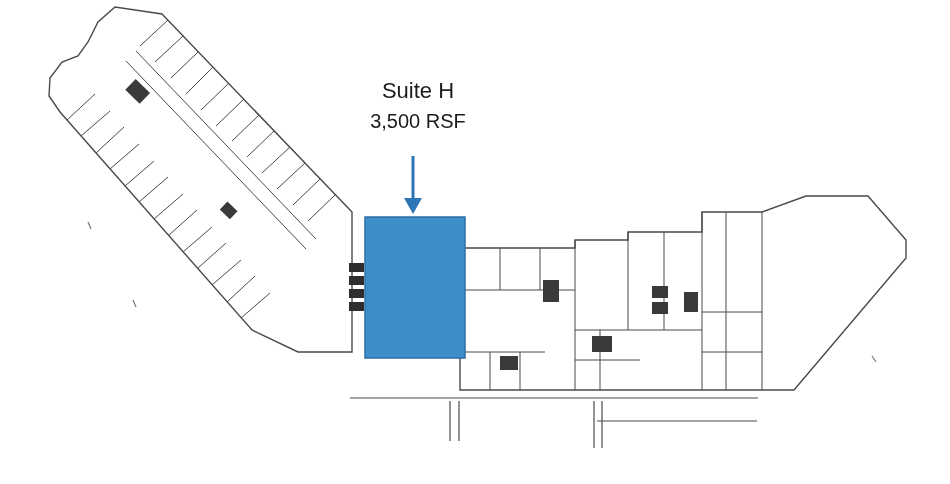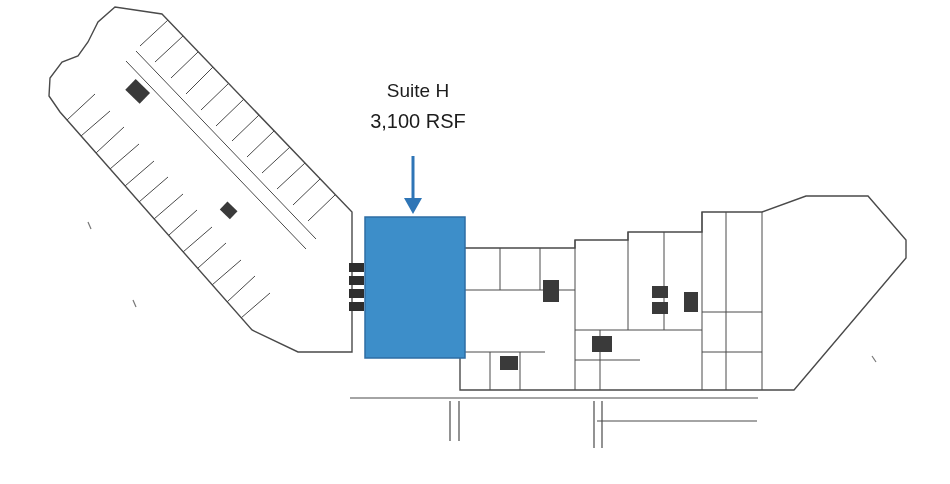--- a/index.html
+++ b/index.html
@@ -14,21 +14,21 @@
   .plan-svg { position: absolute; left: 0; top: 0; }
   .suite-label {
     position: absolute;
     left: 338px;
     top: 76px;
     width: 160px;
     text-align: center;
     color: #1c1c1c;
     line-height: 30px;
   }
-  .suite-label .title { font-size: 19px; }
+  .suite-label .title { font-size: 22px; }
   .suite-label .size  { font-size: 20px; }
 </style>
 </head>
 <body>
 
 <div class="page">
 
   <svg class="plan-svg" width="950" height="484" viewBox="0 0 950 484">
 
     <g fill="none" stroke-width="1.4" stroke="#4a4a4a">
@@ -137,16 +137,16 @@
     </g>
 
     <g>
       <line x1="413" y1="156" x2="413" y2="200" stroke-width="3" stroke="#2e75b6"></line>
       <polygon points="404,198 422,198 413,214" stroke="none" fill="#2e75b6"></polygon>
     </g>
   </svg>
 
   <div class="suite-label">
     <div class="title">Suite H</div>
-    <div class="size">3,100 RSF</div>
+    <div class="size">3,500 RSF</div>
   </div>
 
 </div>
 
 </body></html>

